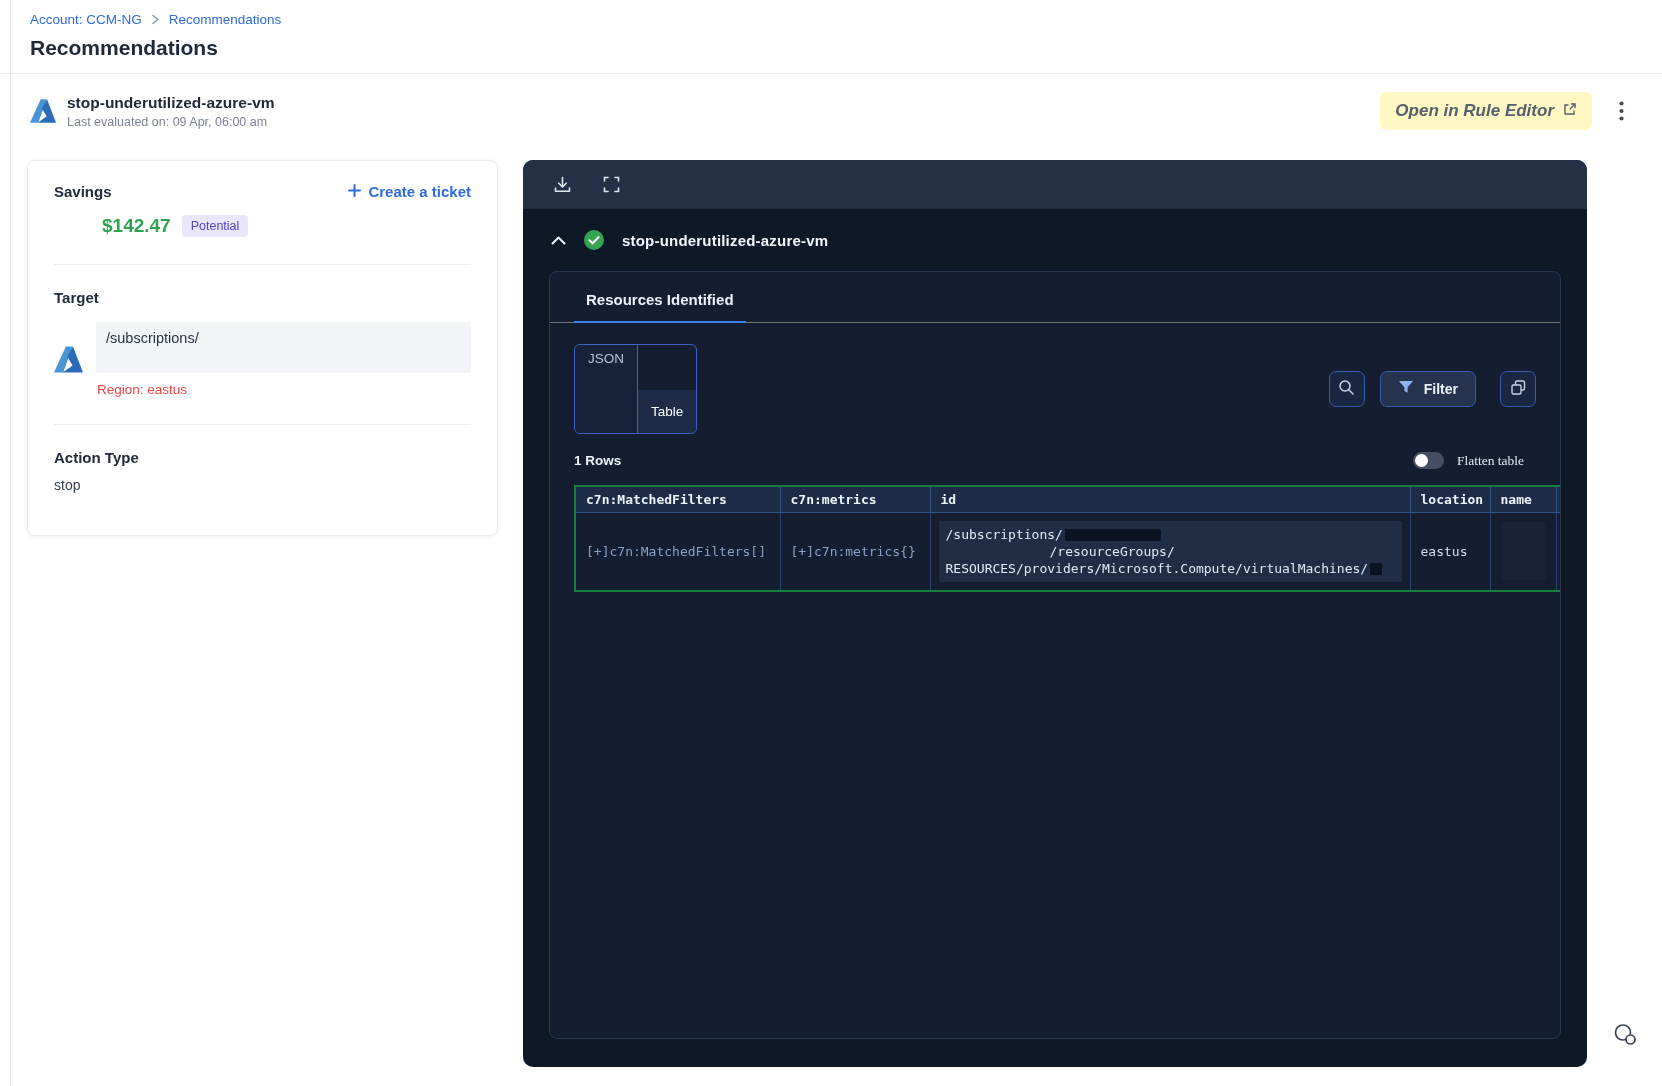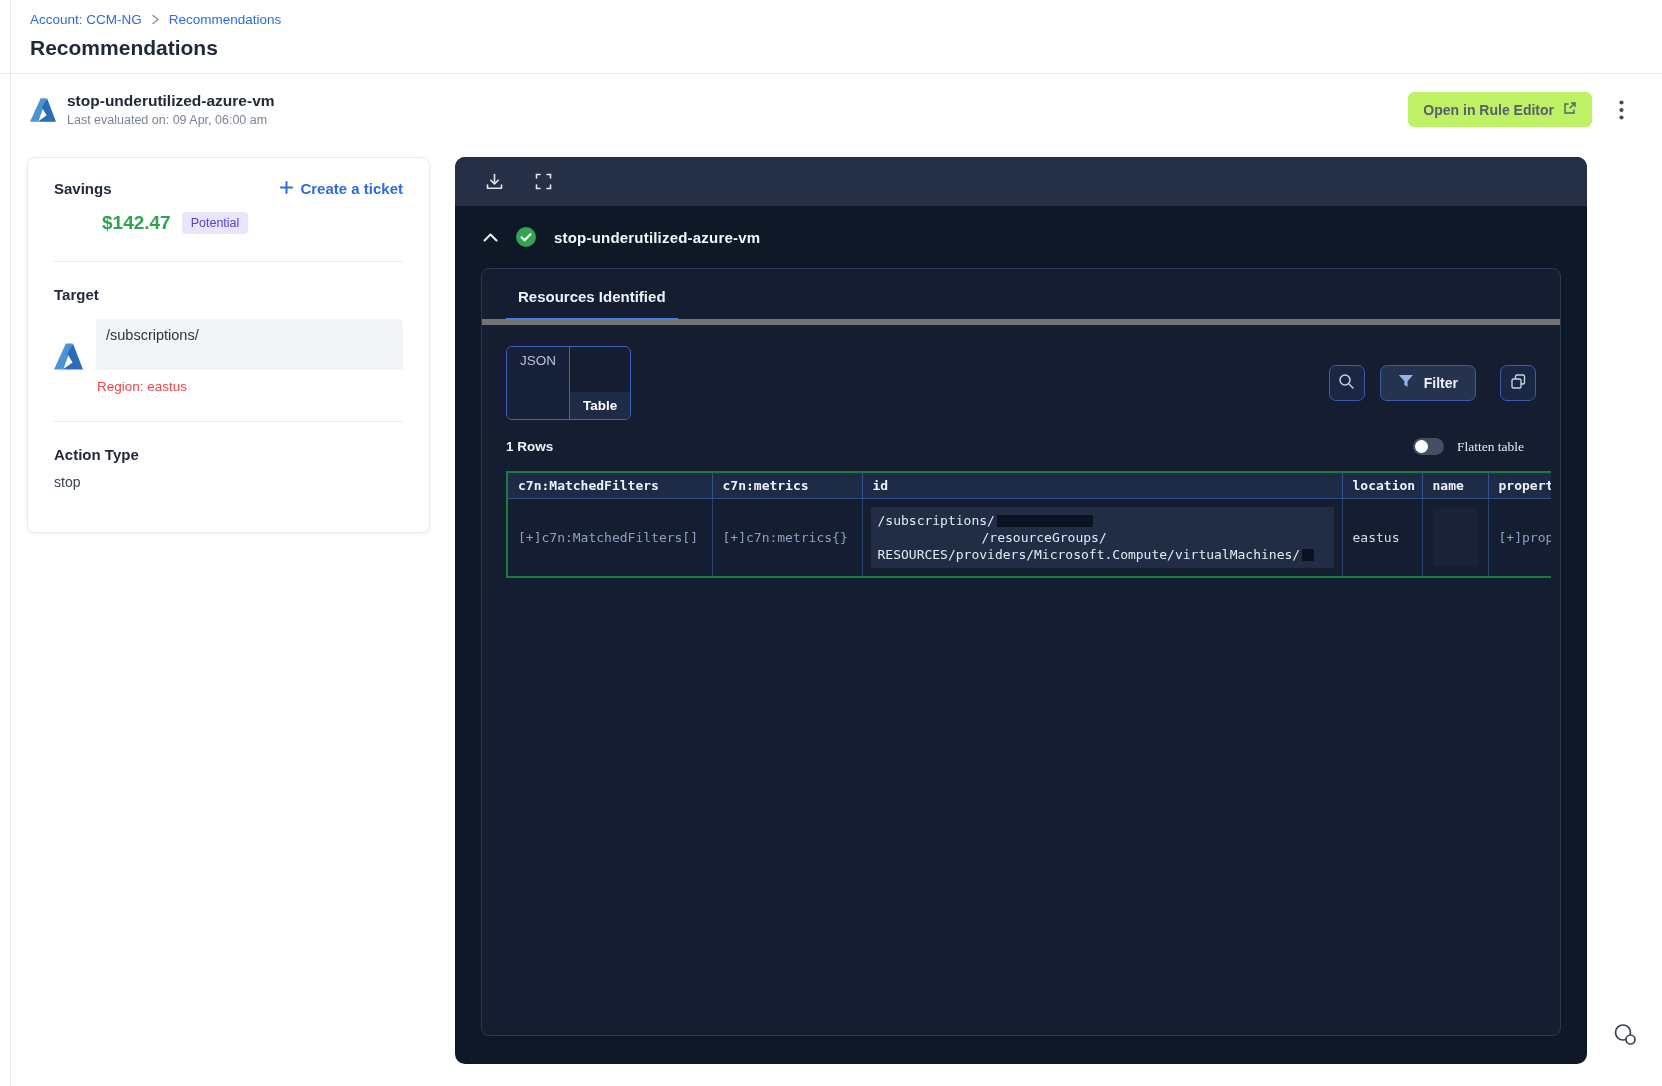--- a/index.html
+++ b/index.html
@@ -19,32 +19,32 @@
   .page-title { font-size:21px; font-weight:bold; color:#20293a; margin-top:9px; padding-bottom:13px; }
 
   
   .rule-header { display:flex; align-items:center; padding:18px 30px 16px 30px; }
   .rule-ident { display:flex; align-items:center; gap:11px; }
   .azure-icon svg { display:block; }
   .rule-name { font-size:15.5px; font-weight:bold; color:#222a38; }
   .rule-sub { font-size:12.5px; color:#7b8494; margin-top:3px; }
   .rule-actions { margin-left:auto; display:flex; align-items:center; gap:18px; }
   .open-editor-btn {
-    display:flex; align-items:center; gap:9px; background:#bef264; border:none;
-    border-radius:6px; padding:9px 15px; font-size:14px; font-weight:bold; color:#565e70;
-    cursor:pointer; font-family:inherit;
+    display:flex; align-items:center; gap:9px; background:#fef9c3; border:none;
+    border-radius:6px; padding:9px 15px; font-size:17px; font-weight:bold; color:#565e70;
+    cursor:pointer; font-family:inherit;font-style:italic;
   }
   .kebab { width:22px; height:26px; display:flex; align-items:center; justify-content:center; cursor:pointer; }
 
   
   .main { display:flex; align-items:flex-start; padding:14px 75px 0 27px; gap:25px; }
 
   
   .left-card {
-    width:403px; background:#fff; border:1px solid #e8ebf1; border-radius:8px;
+    width:471px; background:#fff; border:1px solid #e8ebf1; border-radius:8px;
     box-shadow:0 1px 4px rgba(25,35,60,.07); padding:22px 26px; min-height:376px;
   }
   .savings-row { display:flex; align-items:flex-start; }
   .section-label { font-size:15px; font-weight:bold; color:#232b3a; }
   .create-ticket { margin-left:auto; display:flex; align-items:center; gap:7px;
     color:#2f6be0; font-size:15px; font-weight:bold; cursor:pointer; }
   .amount-row { display:flex; align-items:center; gap:11px; margin-top:15px;margin-left:48px; }
   .savings-amount { font-size:19px; font-weight:bold; color:#2da44e; }
   .potential-badge { background:#e9e5fb; color:#5244c8; font-size:12.5px; padding:4px 9px; border-radius:4px; }
   .card-divider { border:none; border-top:1px solid #e9ecf1; margin:27px 0 24px; }
@@ -57,28 +57,28 @@
   
   .viewer-panel { flex:1; height:907px; background:#0f1827; border-radius:10px; overflow:hidden; }
   .viewer-toolbar { height:49px; background:#253047; display:flex; align-items:center; gap:30px; padding:0 30px; }
   .tool-icon { cursor:pointer; display:flex; }
   .viewer-title-row { height:62px; display:flex; align-items:center; gap:17px; padding:0 28px; }
   .collapse-caret { cursor:pointer; display:flex; }
   .check-icon { display:flex; }
   .viewer-rule-name { font-size:15px; font-weight:bold; color:#f3f6fa; letter-spacing:.2px; }
 
   .resources-card { margin:0 26px; height:768px; background:#141e30; border:1px solid #2b3850; border-radius:8px; overflow:hidden; }
-  .tab-row { padding:19px 24px 0; border-bottom:6px solid #737373; }
+  .tab-row { padding:19px 24px 0; border-bottom:1px solid #737373; }
   .tab-active { display:inline-block; color:#eef2f8; font-size:15px; font-weight:bold;
     padding:0 12px 13px; border-bottom:2.5px solid #3d7ff0; margin-bottom:-1px; cursor:pointer; }
 
   .controls-row { display:flex; align-items:center; padding:21px 24px 0; }
   .segmented { display:flex; border:1px solid #3f63c2; border-radius:6px; overflow:hidden; font-size:13.5px; }
   .seg-json { padding:6px 13px; color:#b9c3d6; background:#17223a; border-right:1px solid #3f63c2; cursor:pointer; }
-  .seg-table { padding:6px 13px; color:#ffffff; font-weight:bold; background:#1e2b47; cursor:pointer;margin-top:45px; }
+  .seg-table { padding:14px 13px; color:#ffffff; font-weight:normal; background:#1e2b47; cursor:pointer;margin-top:45px; }
   .controls-right { margin-left:auto; display:flex; align-items:center; gap:15px; }
   .icon-btn { width:36px; height:36px; border:1px solid #3a5cad; border-radius:7px; background:#1a2742;
     display:flex; align-items:center; justify-content:center; cursor:pointer; }
   .filter-btn { height:36px; display:flex; align-items:center; gap:10px; padding:0 17px;
     border:1px solid #3a5cad; border-radius:7px; background:#25334f; color:#edf1f8;
     font-size:14px; font-weight:bold; cursor:pointer; font-family:inherit; }
   .copy-btn { margin-left:9px; }
 
   .meta-row { display:flex; align-items:center; padding:18px 24px 8px; }
   .rows-count { font-size:13.5px; font-weight:bold; color:#f0f3f8; }

